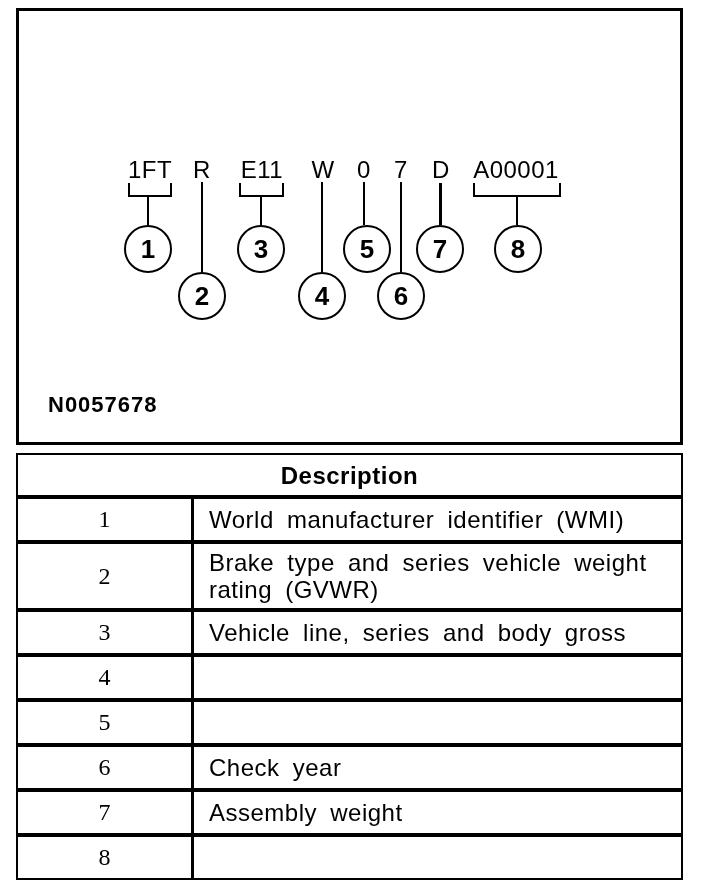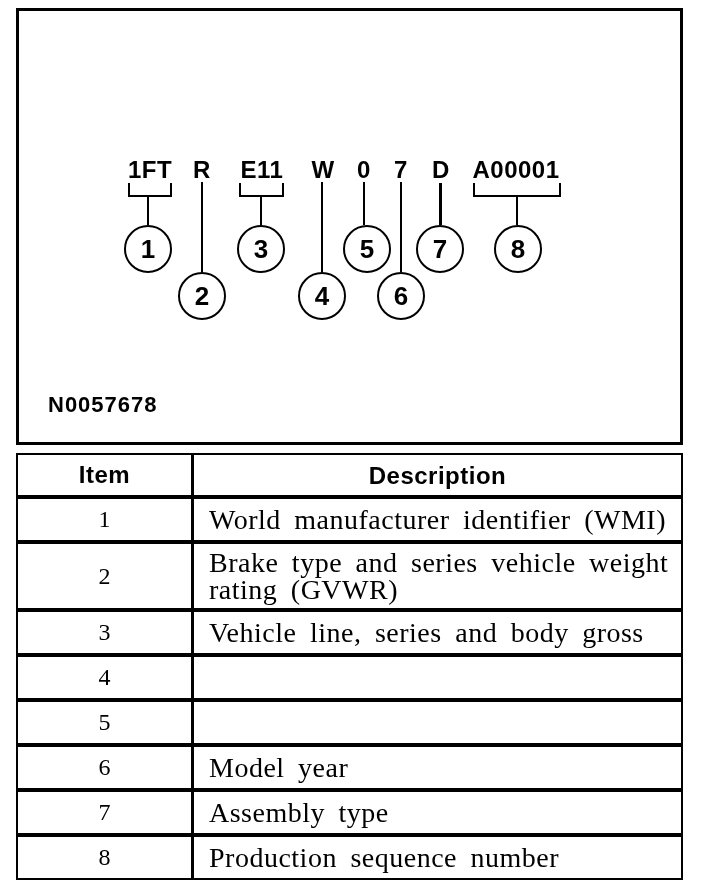--- a/index.html
+++ b/index.html
@@ -8,21 +8,21 @@
     font-family:"Liberation Sans",sans-serif;color:#000;overflow:hidden;
   }
 
   
   .figure-box{
     position:absolute;left:16px;top:8px;width:667px;height:437px;
     border:3px solid #000;box-sizing:border-box;background:#fff;
   }
   .vin-char{
     position:absolute;top:145px;transform:translateX(-50%);
-    font-weight:bold;font-size:24px;letter-spacing:0.5px;white-space:nowrap;
+    font-weight:normal;font-size:24px;letter-spacing:0.5px;white-space:nowrap;
   }
   .bracket{
     position:absolute;top:172px;height:14px;box-sizing:border-box;
     border-left:2px solid #000;border-right:2px solid #000;border-bottom:2px solid #000;
   }
   .leader{position:absolute;width:2px;background:#000;}
   .leader.thick{width:3px;}
   .callout{
     position:absolute;width:44px;height:44px;border:2px solid #000;border-radius:50%;
     display:flex;align-items:center;justify-content:center;
@@ -40,21 +40,21 @@
   }
   .t-row{display:flex;align-items:stretch;min-height:41px;}
   .t-row + .t-row{border-top:4px solid #000;}
   .t-item{
     flex:0 0 176px;border-right:3px solid #000;box-sizing:border-box;
     display:flex;align-items:center;justify-content:center;
     font-family:"Liberation Serif",serif;font-size:24px;padding:4px 0;
   }
   .t-desc{
     flex:1;display:flex;align-items:center;
-    font-family:Liberation Serif, serif;font-size:28px;line-height:27px;
+    font-family:Liberation Sans, sans-serif;font-size:24px;line-height:27px;
     padding:5px 0 5px 15px;box-sizing:border-box;
   }
   .t-desc .d{letter-spacing:0.5px;word-spacing:6px;}
   .t-head{min-height:40px;}
   .t-head .t-item,.t-head .t-desc{
     font-family:"Liberation Sans",sans-serif;font-weight:bold;font-size:24px;
     letter-spacing:0.5px;justify-content:center;padding-left:0;
   }
 </style>
 </head>
@@ -94,21 +94,20 @@
     <div class="callout" style="left:358px;top:261px">6</div>
     <div class="callout" style="left:397px;top:214px">7</div>
     <div class="callout" style="left:475px;top:214px">8</div>
 
     <div class="fig-code">N0057678</div>
   </div>
 
   <div class="legend-table">
 
     <div class="t-row t-head">
-      <div class="t-item">Item</div>
       <div class="t-desc">Description</div>
     </div>
 
     <div class="t-row">
       <div class="t-item">1</div>
       <div class="t-desc">
           <span class="d">World manufacturer identifier (WMI)</span>
         </div>
     </div>
 
@@ -130,32 +129,29 @@
       <div class="t-item">4</div>
     </div>
 
     <div class="t-row">
       <div class="t-item">5</div>
     </div>
 
     <div class="t-row">
       <div class="t-item">6</div>
       <div class="t-desc">
-          <span class="d">Model year</span>
+          <span class="d">Check year</span>
         </div>
     </div>
 
     <div class="t-row">
       <div class="t-item">7</div>
       <div class="t-desc">
-          <span class="d">Assembly type</span>
+          <span class="d">Assembly weight</span>
         </div>
     </div>
 
     <div class="t-row">
       <div class="t-item">8</div>
-      <div class="t-desc">
-          <span class="d">Production sequence number</span>
-        </div>
     </div>
 
   </div>
 </div>
 
 </body></html>

